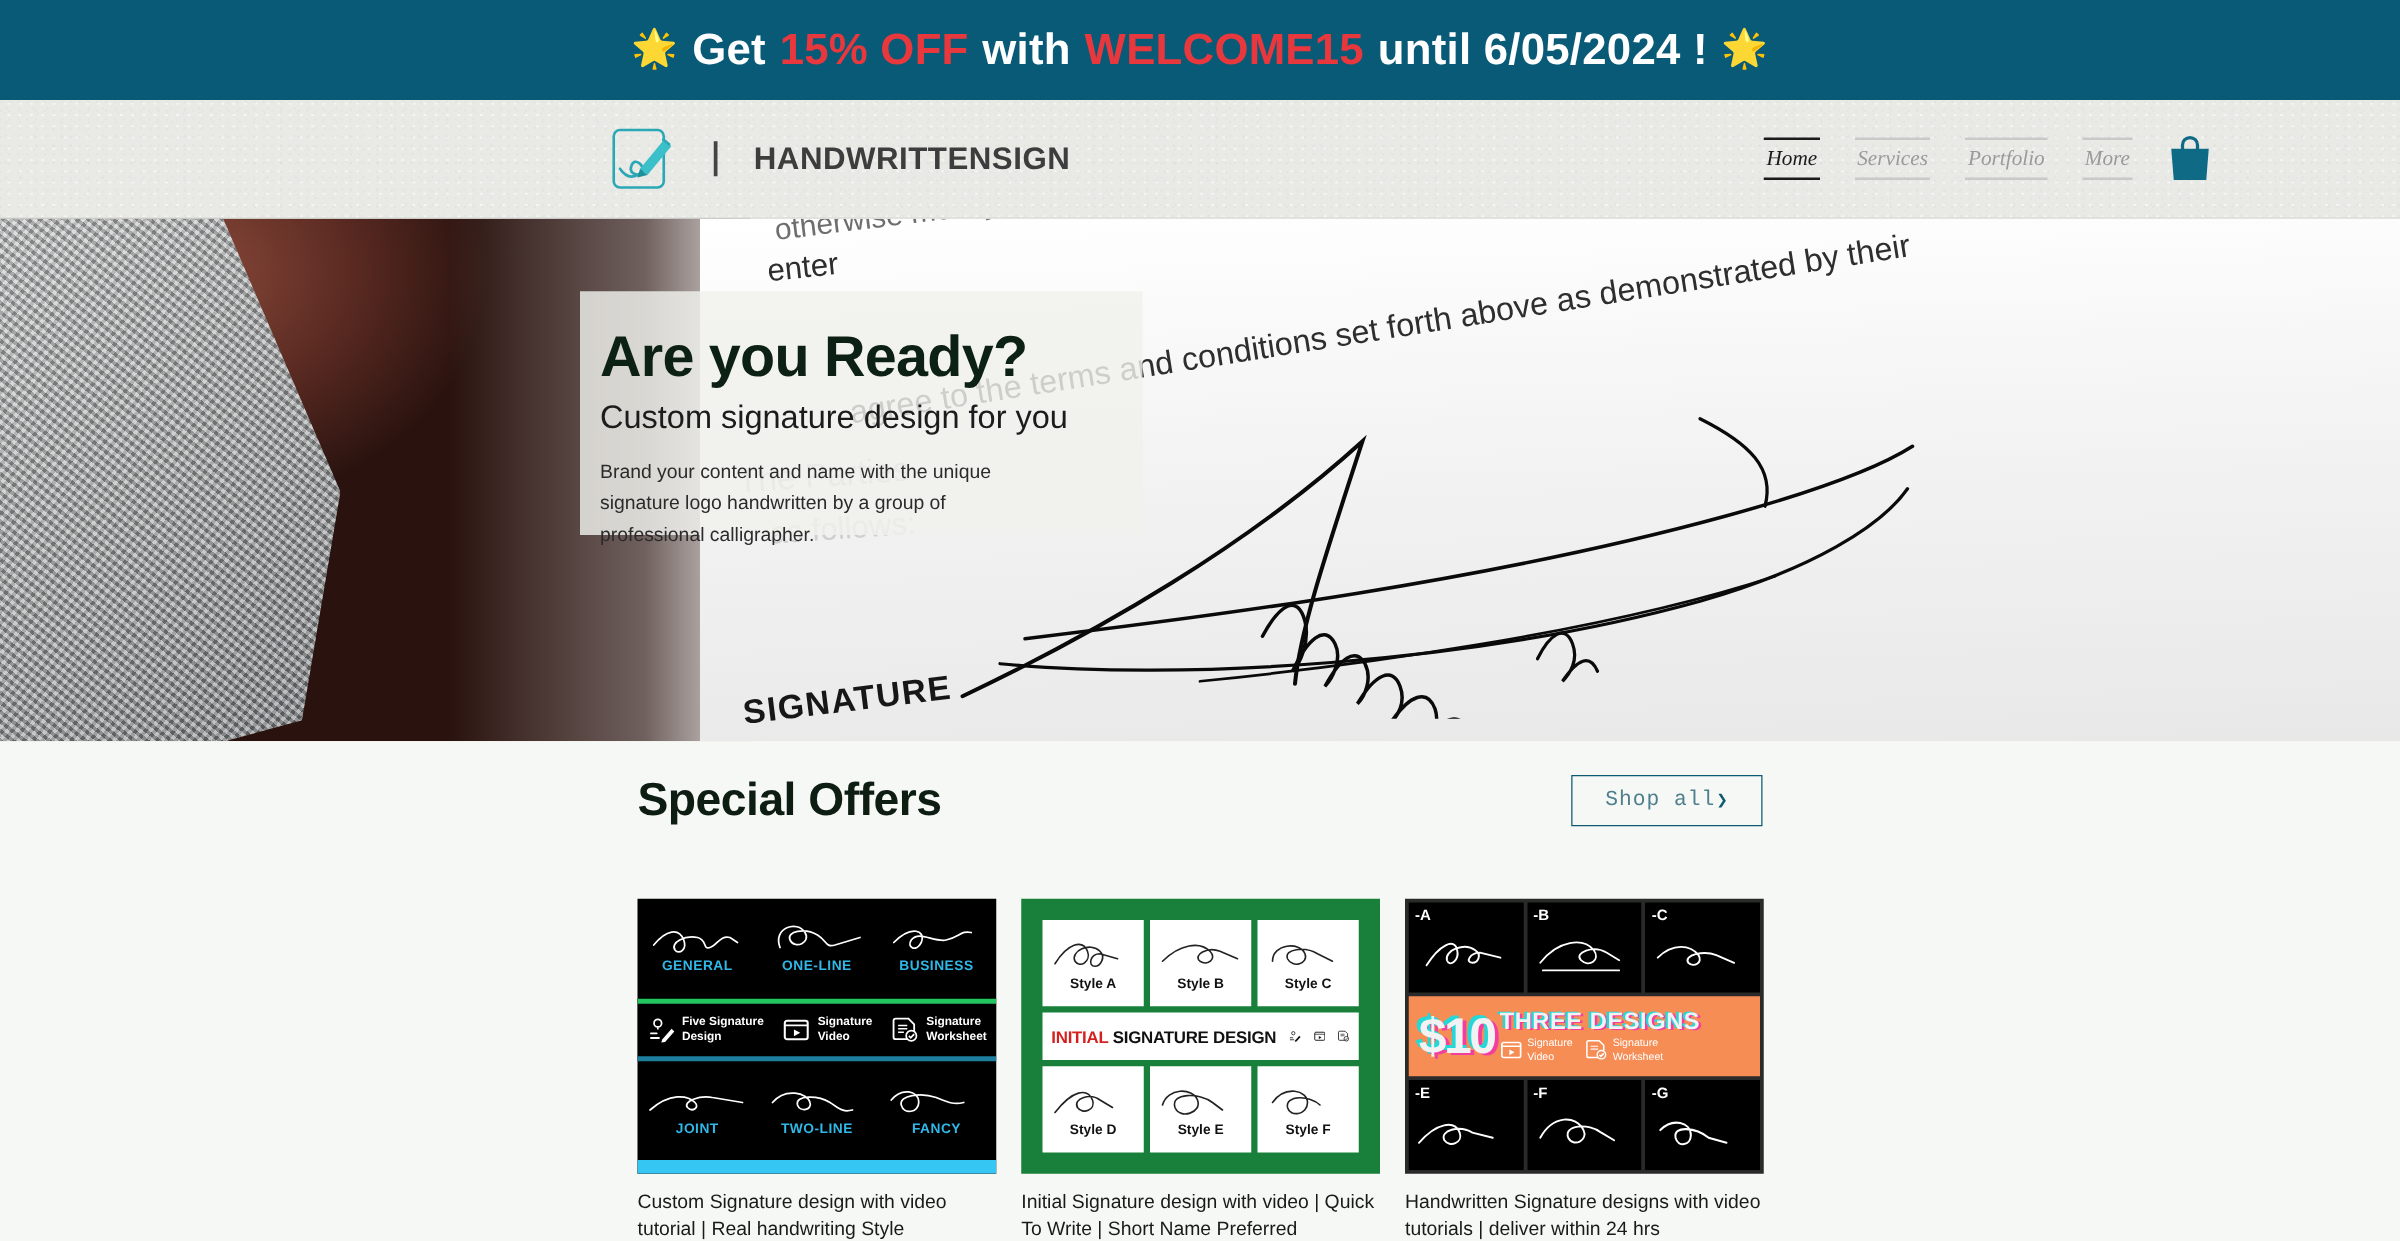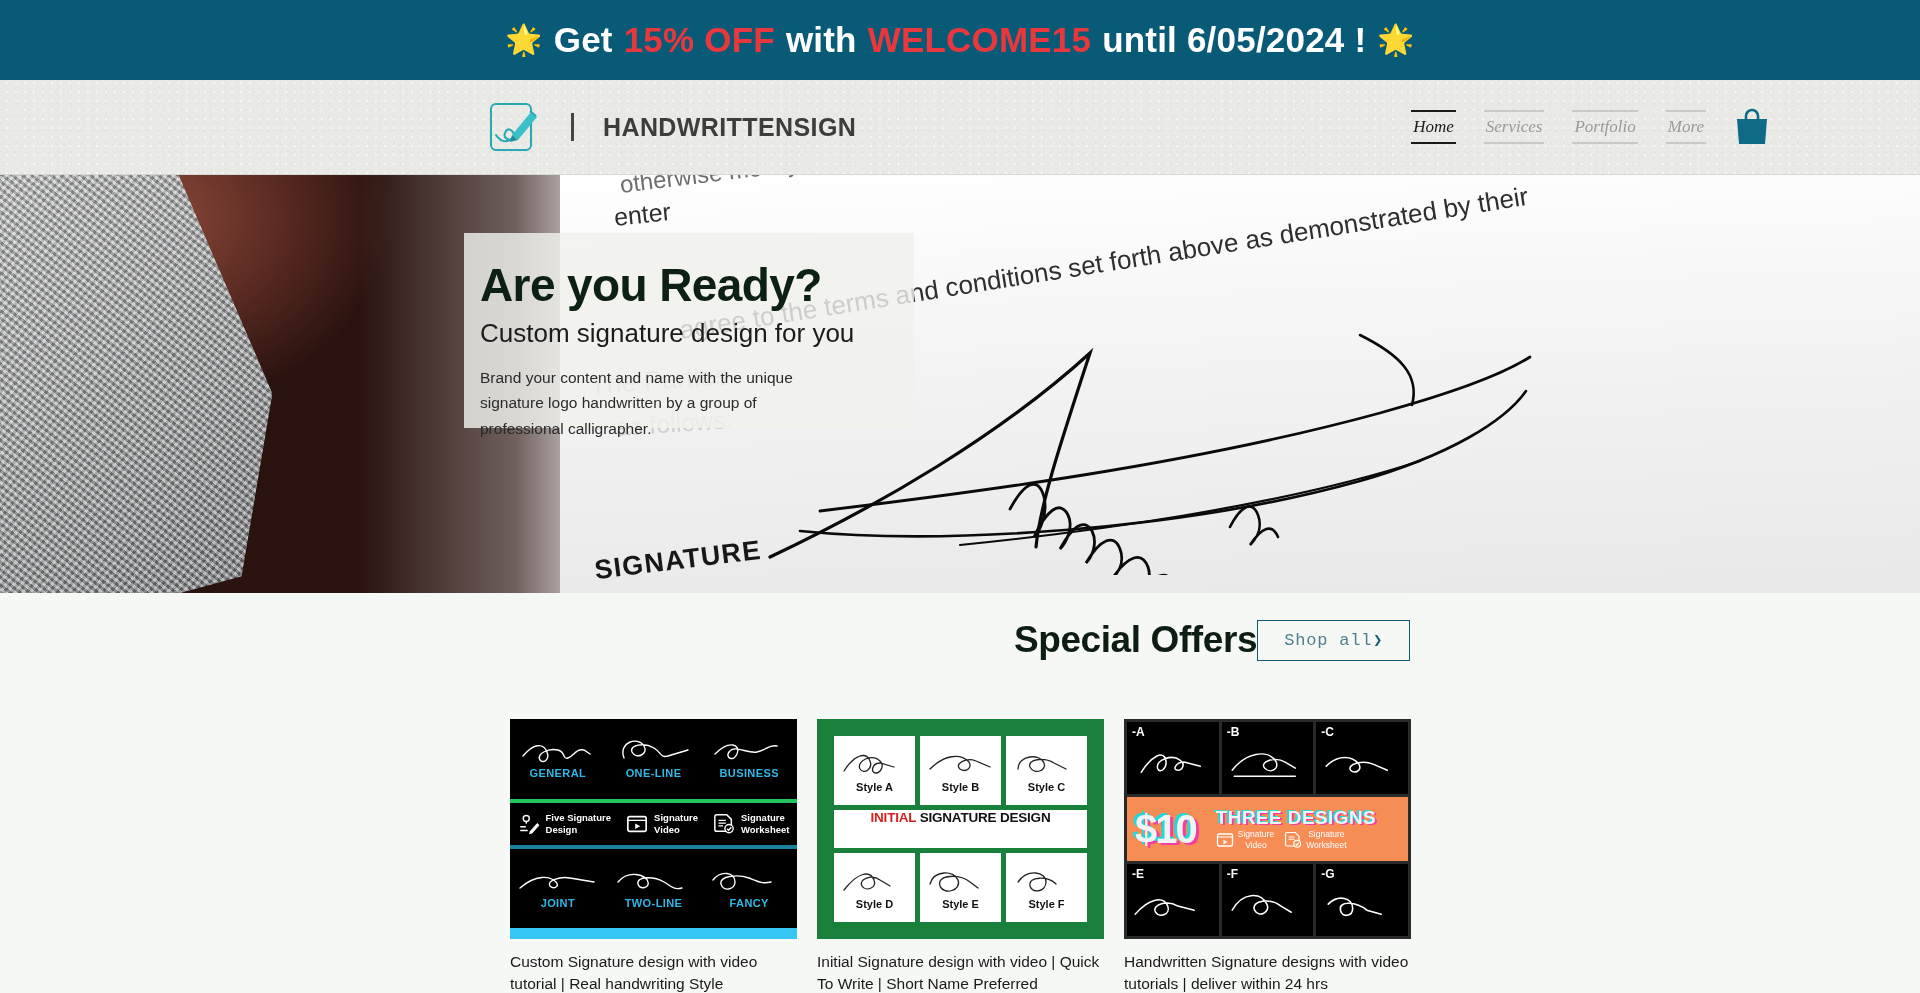--- a/index.html
+++ b/index.html
@@ -136,21 +136,21 @@
     font-size:15.5px; color:#2b2b2b; margin-top:16px; line-height:1.62;
     max-width:330px;
   }
 
   
   .offers{
     position:relative; width:100%; background:#f6f8f5;
     padding-top:12px;
   }
   .offers-head{
-    display:flex; align-items:center; justify-content:flex-end;
+    display:flex; align-items:center; justify-content:space-between;
     width:900px; margin:0 auto; padding-top:14px;
   }
   .offers-title{
     font-size:37px; font-weight:bold; color:#0e1d12; letter-spacing:-.4px;
   }
   .shop-all{
     border:1.6px solid #0e5a70; background:transparent;
     color:#4f7f8c; font-size:17px; letter-spacing:.8px;
     padding:10px 26px; cursor:pointer; display:flex; align-items:center; gap:1px;
     font-family:Liberation Mono, monospace;
@@ -188,36 +188,36 @@
   
   .c2{ background:#18803a; display:flex; flex-direction:column; padding:17px; gap:5px; }
   .c2-row{ flex:1; display:flex; gap:5px; }
   .c2-cell{
     flex:1; background:#fff; display:flex; flex-direction:column;
     align-items:center; justify-content:center; gap:2px;
   }
   .c2-label{ color:#111; font-size:11px; font-weight:bold; }
   .c2-band{
     height:38px; background:#fff; display:flex; align-items:center;
-    gap:10px; padding:0 7px;flex-direction:column;
+    gap:10px; padding:0 7px;
   }
   .c2-band-ttl{ font-size:13.5px; font-weight:bold; color:#111; letter-spacing:-.2px; white-space:nowrap; }
   .c2-band-ttl .red{ color:#d61f1f; }
 
   
   .c3{ background:#2a2a2a; display:flex; flex-direction:column; padding:3px; gap:3px; }
   .c3-row{ flex:1; display:flex; gap:3px; }
   .c3-cell{ flex:1; background:#000; position:relative; }
   .c3-cell .tag{
     position:absolute; left:5px; top:3px; color:#fff;
     font-size:12px; font-weight:bold;
   }
   .c3-band{
     height:64px; background:#f68d55; display:flex; align-items:center;
-    gap:20px; padding:0 8px;text-align:center;
+    gap:4px; padding:0 8px;
   }
   .c3-price{
     font-size:40px; font-weight:bold; color:#f2f2f2; line-height:1;
     text-shadow:-3px -2px 0 #25d7d7, 3px 2px 0 #f13fa0;
     letter-spacing:-2px;
   }
   .c3-right{ display:flex; flex-direction:column; gap:2px; }
   .c3-three{
     font-size:19px; font-weight:bold; color:#f2f2f2; letter-spacing:.4px; line-height:1;
     text-shadow:-2px -1px 0 #25d7d7, 2px 1px 0 #f13fa0;

